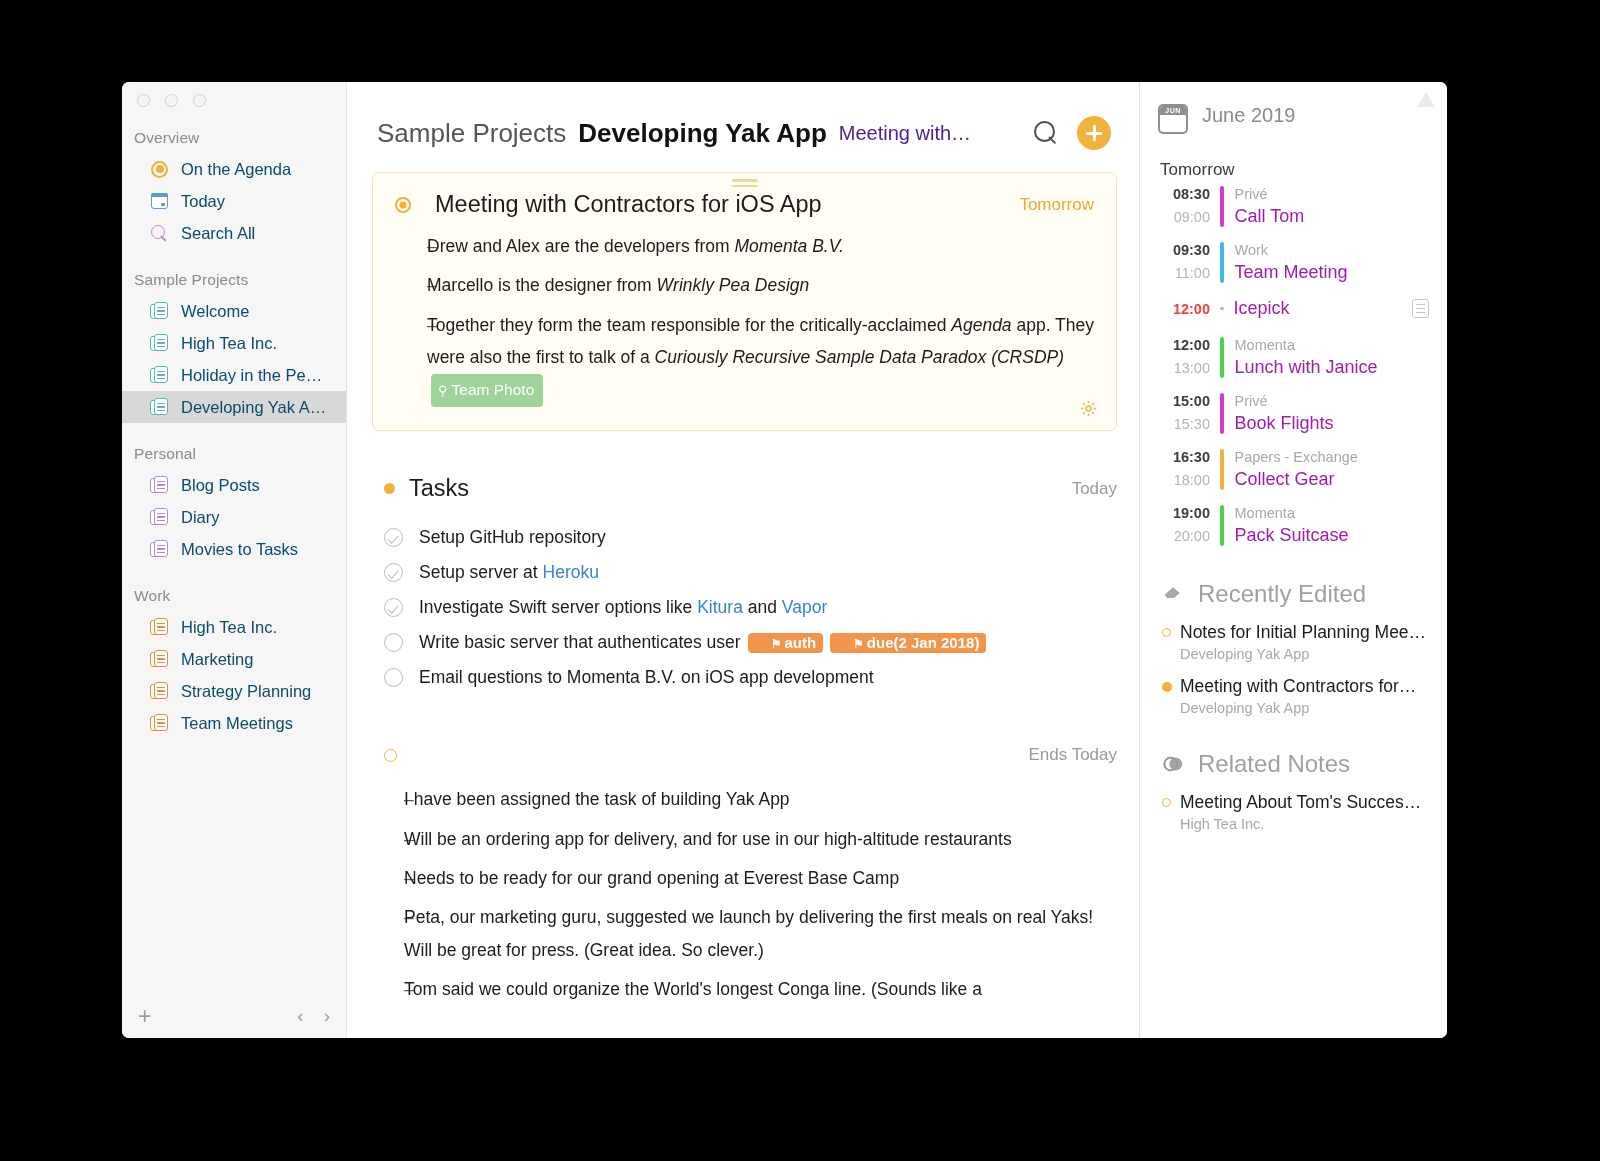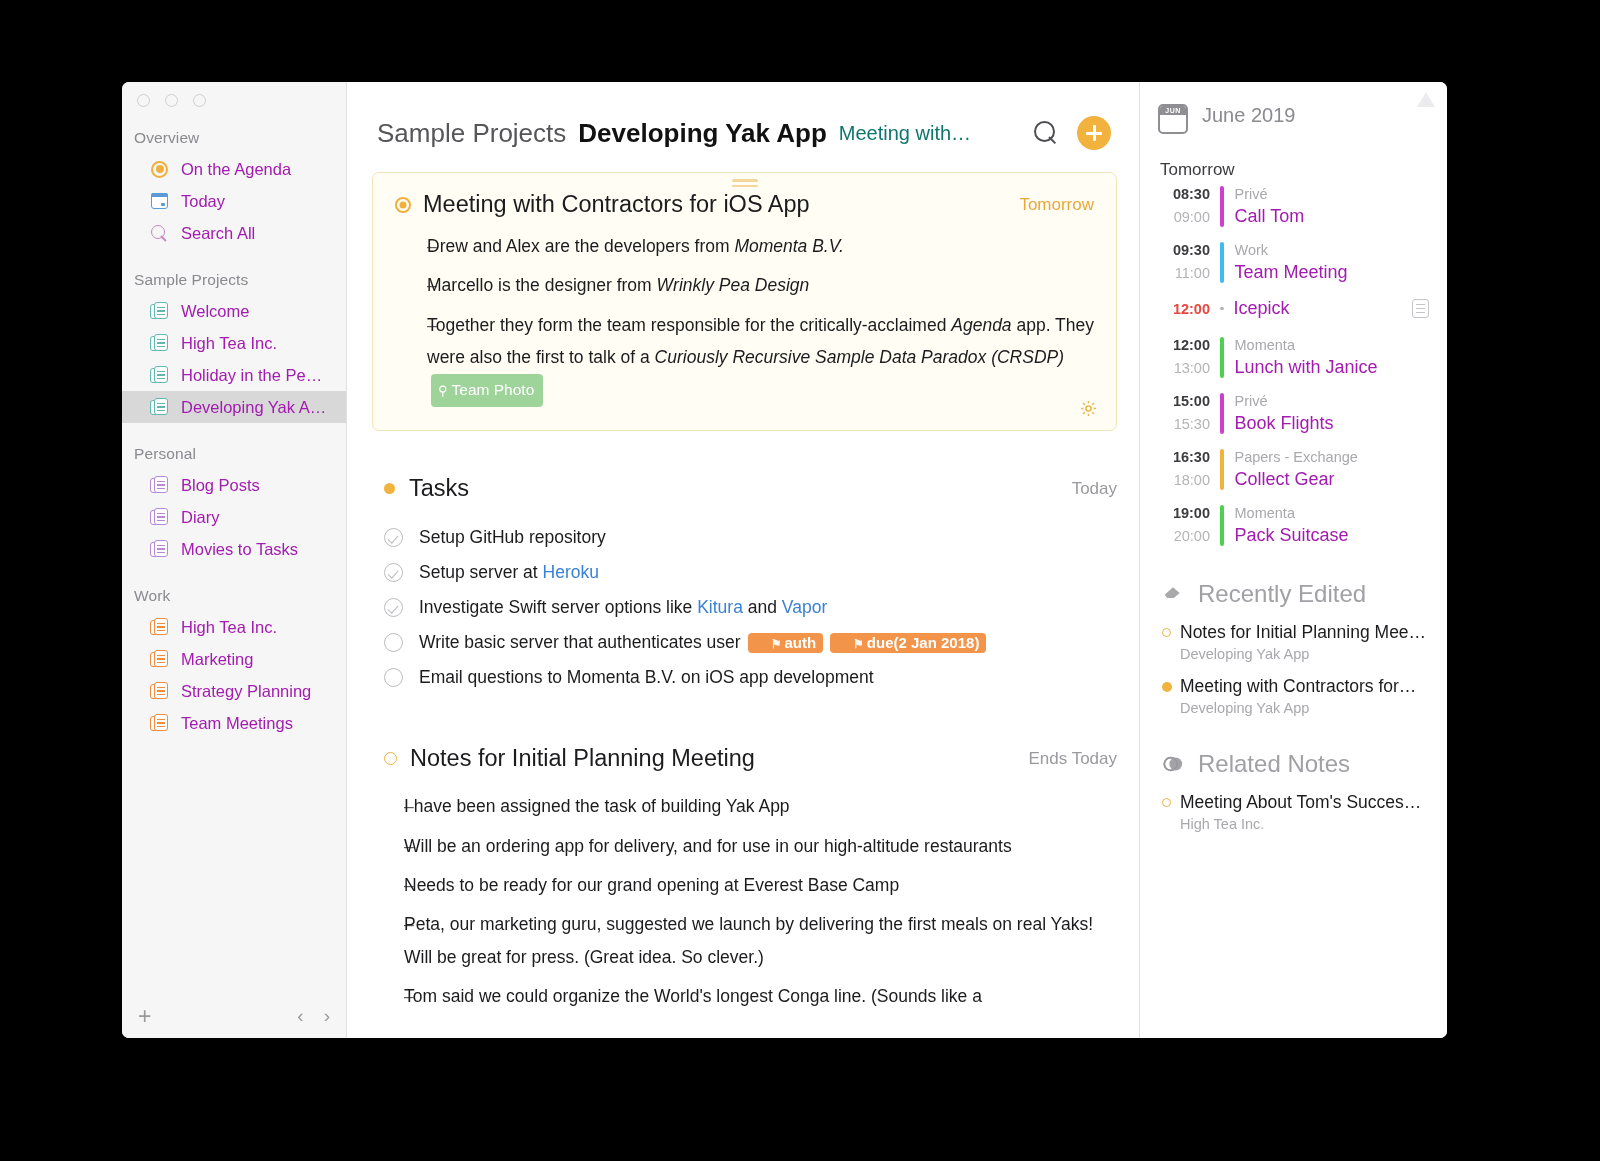--- a/index.html
+++ b/index.html
@@ -38,21 +38,21 @@
     display: block;
   }
   .sect-head {
     font-size: 15.5px; color: #8a8a8f;
     padding: 0 0 0 12px; margin-top: 22px; margin-bottom: 6px;
     letter-spacing: .1px;
   }
   .srow {
     display: flex; align-items: center;
     height: 32px; padding-left: 27px;
-    font-size: 16.5px; color: #a21caf;
+    font-size: 16.5px; color: #0c4a6e;
   }
   .srow.sel { background: #d8d8d8; }
   .srow .ico {
     width: 21px; height: 21px; margin-right: 11px;
     flex: 0 0 21px; position: relative;
     display: flex; align-items: center; justify-content: center;
   }
   .srow .lbl { white-space: nowrap; overflow: hidden; }
 
   .dot-agenda {
@@ -122,21 +122,21 @@
     flex: 1 1 auto; position: relative; background: #fff;
     border-right: 1px solid #e2e2e4;
     overflow: hidden;
   }
   .mainhead {
     display: flex; align-items: center;
     padding: 34px 28px 0 30px; gap: 12px;
   }
   .bc-1 { font-size: 26px; color: #565659; }
   .bc-2 { font-size: 26px; color: #111; font-weight: bold; }
-  .bc-3 { font-size: 20px; color: #0f766e; }
+  .bc-3 { font-size: 20px; color: #4c1d95; }
   .head-sp { flex: 1 1 auto; }
   .srch {
     width: 26px; height: 26px; position: relative; flex: 0 0 26px;
   }
   .srch::before {
     content:''; position:absolute; left:1px; top:1px;
     width: 17px; height: 17px; border-radius: 50%;
     border: 2px solid #4e4e52;
   }
   .srch::after {
@@ -167,21 +167,21 @@
     position: relative;
   }
   .drag {
     position: absolute; left: 50%; top: 6px; transform: translateX(-50%);
     width: 26px;
   }
   .drag i {
     display:block; height: 2.5px; background:#f3d79a; border-radius:2px;
     margin-bottom: 3px;
   }
-  .cardtop { display: flex; align-items: center; margin-bottom: 4px; }
+  .cardtop { display: flex; align-items: center; margin-bottom: 4px; gap: 12px; }
   .ring-fill {
     width: 16px; height: 16px; border-radius: 50%;
     border: 2.5px solid #f0b03e; margin-right: 12px;
     position: relative; flex: 0 0 16px;
   }
   .ring-fill::after {
     content:''; position:absolute; left:50%; top:50%;
     transform: translate(-50%,-50%);
     width: 7px; height: 7px; border-radius: 50%; background:#f0b03e;
   }
@@ -569,21 +569,20 @@
             <span class="tag"><span class="tg">⚑</span>due(2 Jan 2018)</span>
           </div>
           <div class="task">
             <span class="cbox"></span>
             <span><span>Email questions to Momenta B.V. on iOS app development</span></span>
           </div>
         </div>
 
       <div class="sechead" style="margin-top:50px">
         <div class="ringdot"></div>
-        <div class="sectitle">Notes for Initial Planning Meeting</div>
         <div class="secwhen">Ends Today</div>
       </div>
       <div class="notesbody" id="notebullets">
           <div class="bline">
             <span class="bdash">–</span>
             <span class="btext">I have been assigned the task of building Yak App</span>
           </div>
           <div class="bline">
             <span class="bdash">–</span>
             <span class="btext">Will be an ordering app for delivery, and for use in our high-altitude restaurants</span>

